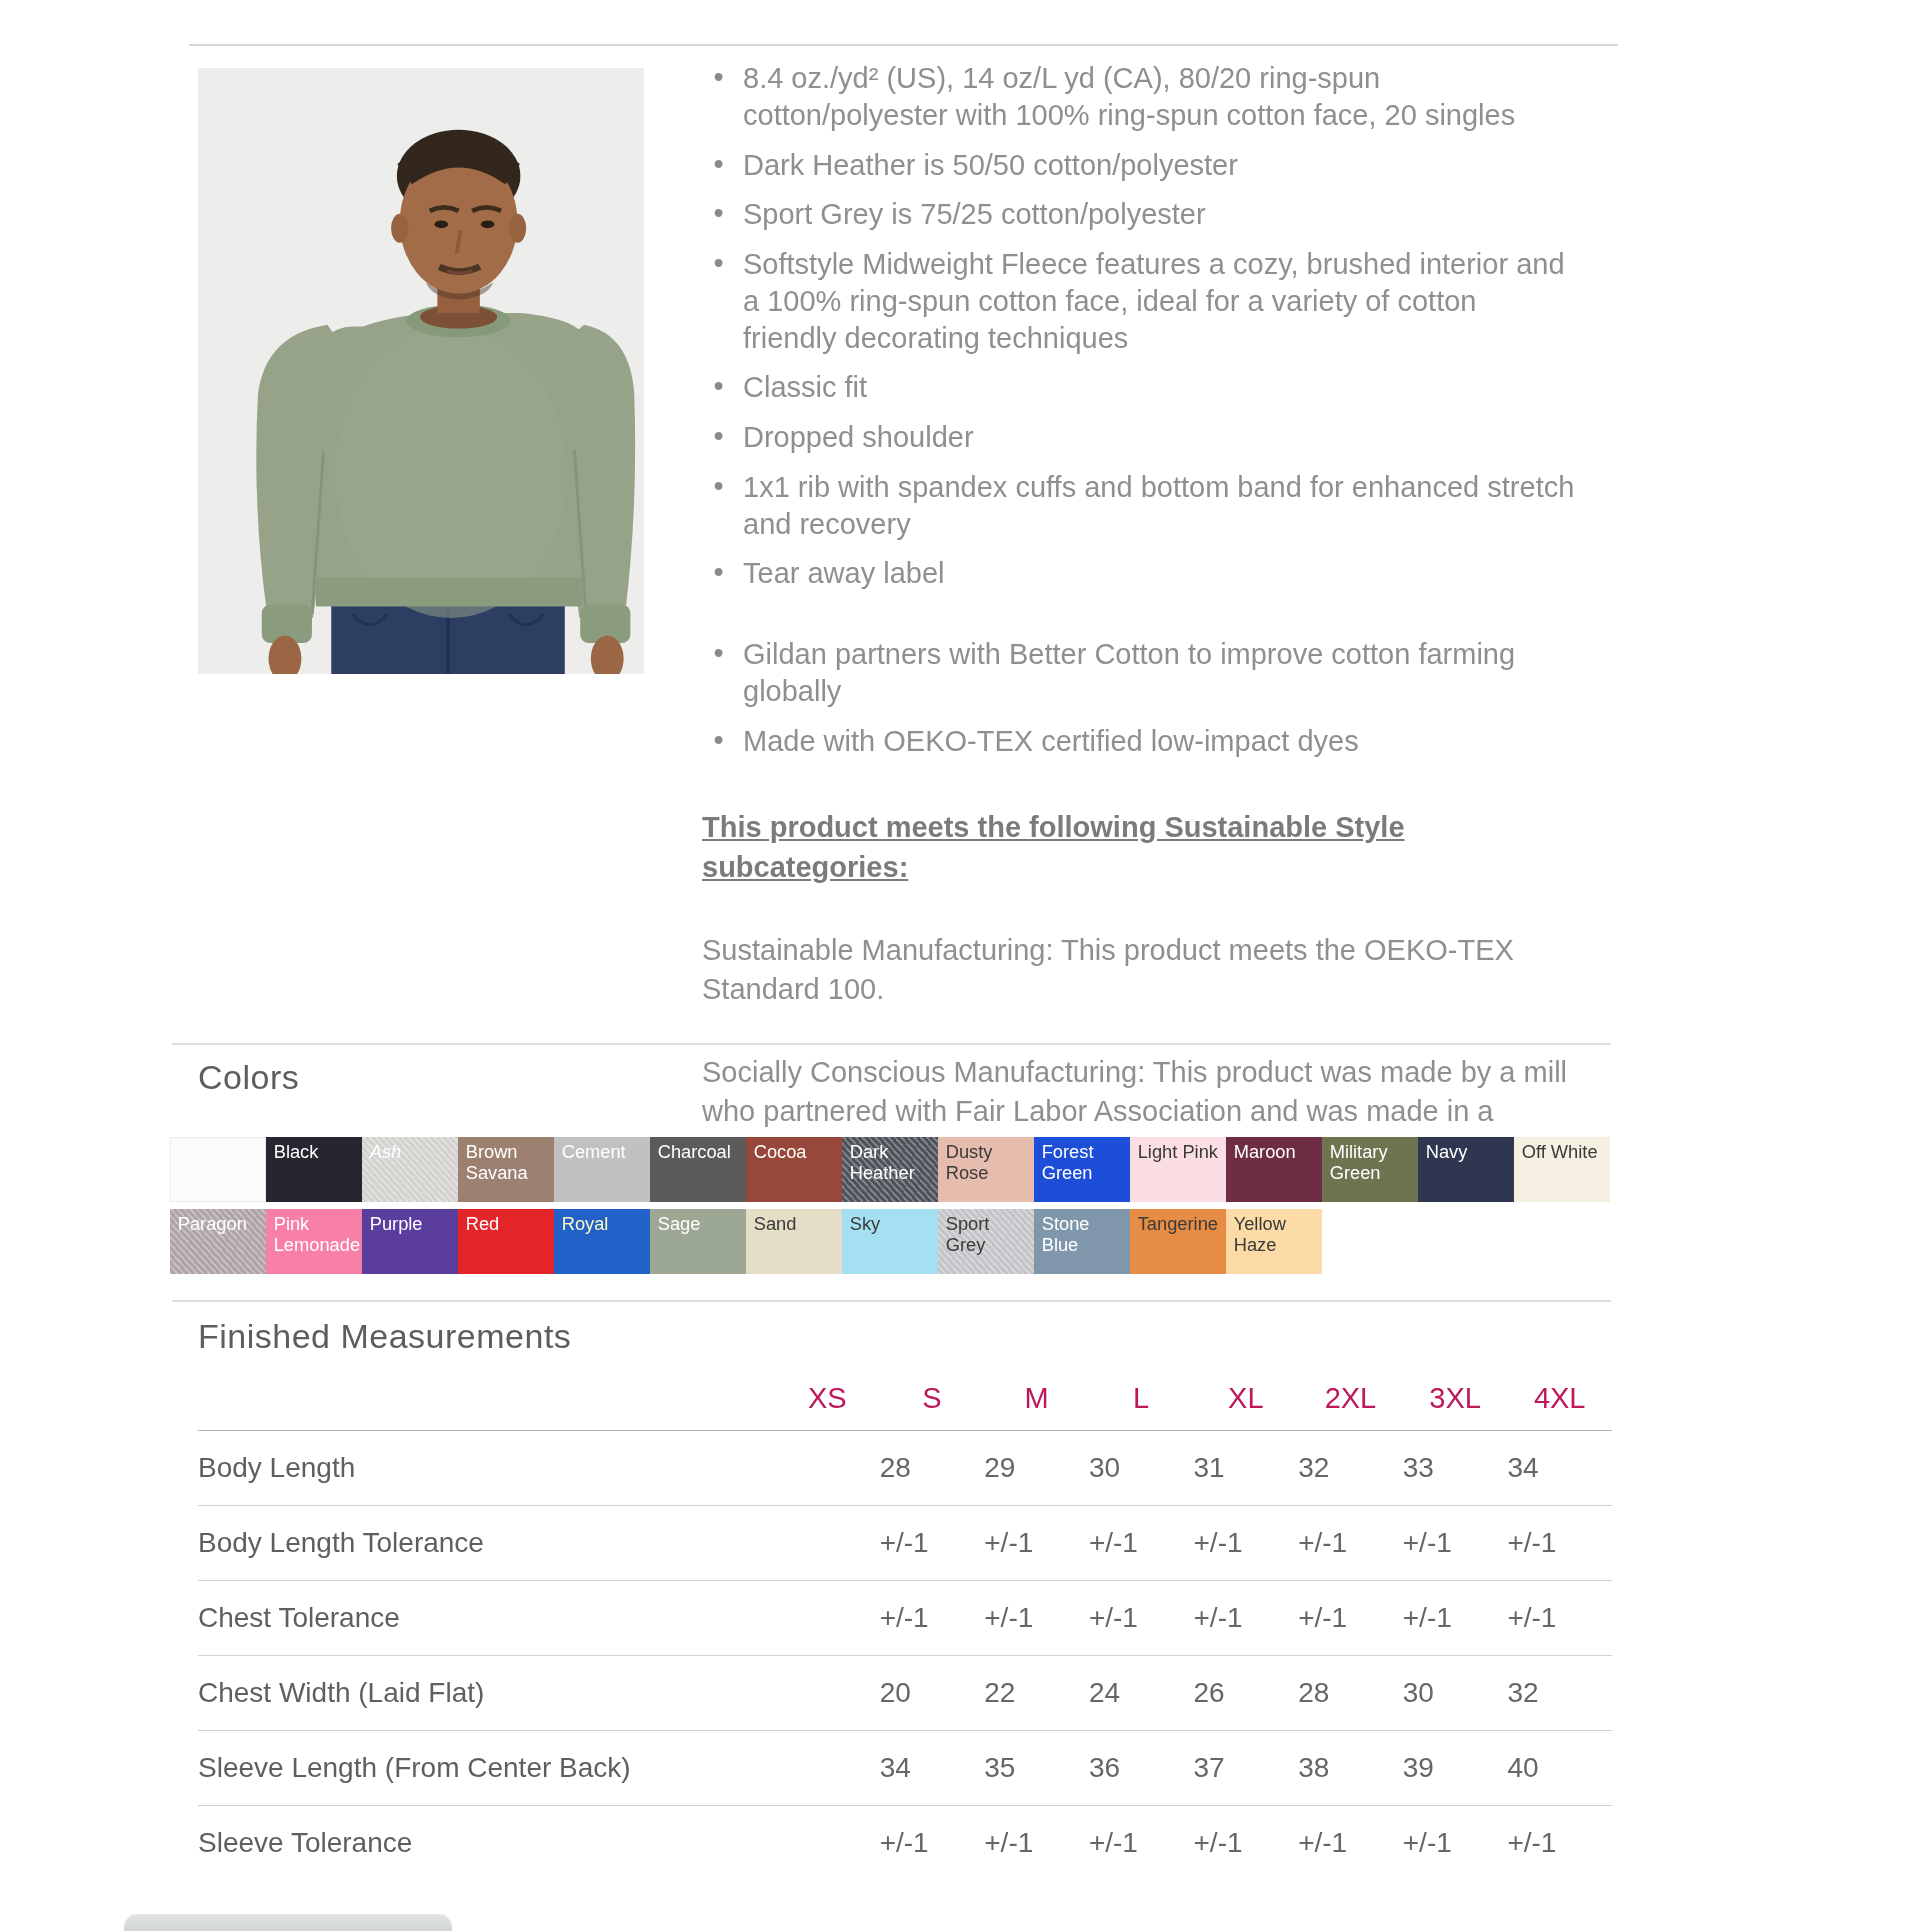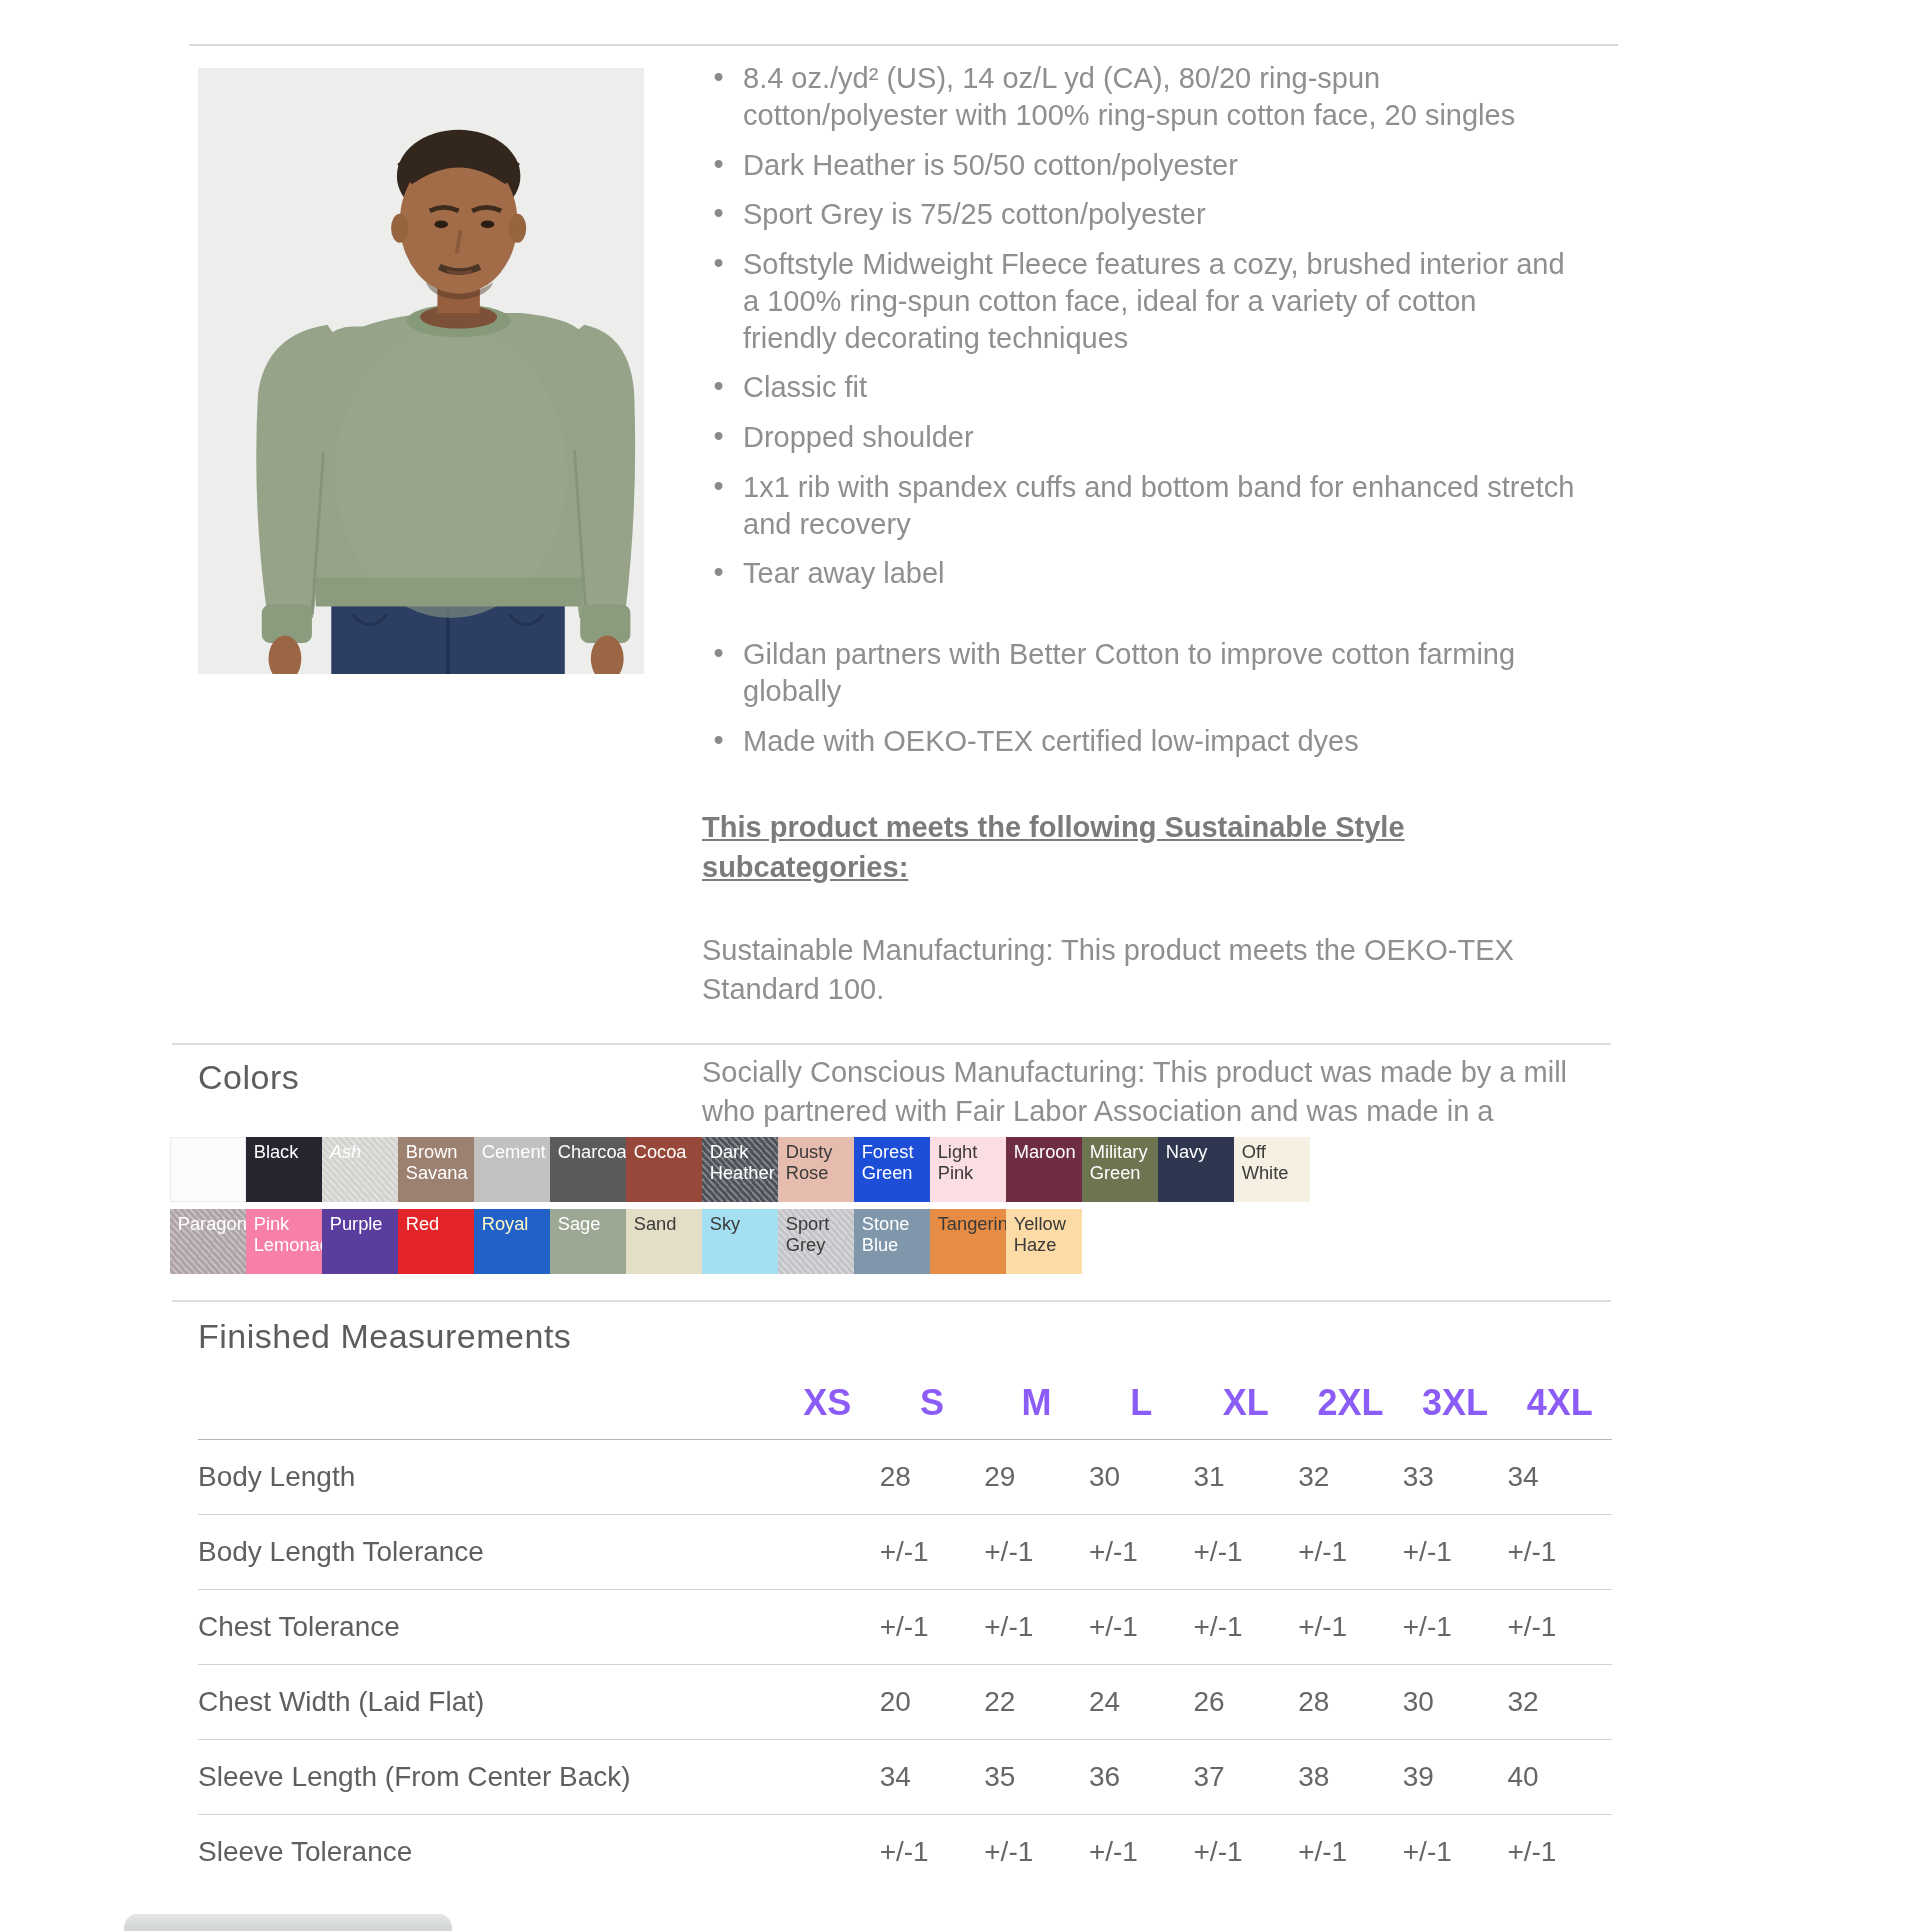--- a/index.html
+++ b/index.html
@@ -22,27 +22,27 @@
   #bullets-2{margin-top:44px;}
   .sustain-heading{margin:47px 0 0 0;font-weight:bold;text-decoration:underline;color:#7b7b7b;font-size:29px;line-height:40px;max-width:801px;}
   .para{margin:44px 0 0 0;color:#8f8f8f;font-size:29px;line-height:39px;}
 
   .section-heading{position:absolute;left:198px;margin:0;color:#5d5d5d;font-size:34px;font-weight:400;letter-spacing:0.5px;}
   #colors-heading{top:1058px;}
   #measure-heading{top:1317px;}
 
   .swatch-rows{position:absolute;left:170px;top:1137px;}
   .swatch-row{display:flex;margin-bottom:6.8px;}
-  .swatch{width:76px;height:65px;position:relative;box-sizing:border-box;flex:0 0 auto;}
+  .swatch{width:96px;height:65px;position:relative;box-sizing:border-box;flex:0 0 auto;}
   .swatch.bordered{box-shadow:inset 0 0 0 1px #ececec;}
   .swatch.heather{background-image:repeating-linear-gradient(48deg,rgba(255,255,255,0.28) 0 1.9px,rgba(0,0,0,0.02) 1.9px 4.8px);}
   .swatch-label{position:absolute;left:7.7px;top:3.9px;font-size:18.3px;line-height:21px;max-width:83px;display:block;}
 
   table.measure{position:absolute;left:198px;top:1359px;width:1414px;border-collapse:collapse;table-layout:fixed;}
-  table.measure th{font-size:36px;font-weight:bold;color:#8b5cf6;text-align:center;padding:23px 0 15.4px;}
+  table.measure th{font-size:29px;font-weight:normal;color:#be185d;text-align:center;padding:23px 0 15.4px;}
   table.measure th.label-col,table.measure td.label-col{width:577px;text-align:left;}
   table.measure tbody td{font-size:28px;color:#666666;text-align:left;padding:21px 0;}
   table.measure tbody td.label-col{color:#5f5f5f;}
   table.measure thead tr{border-bottom:1.9px solid #b5b5b5;}
   table.measure tbody tr + tr{border-top:1.9px solid #d2d2d2;}
 
   .widget-peek{position:absolute;left:124px;top:1914px;width:328px;height:27px;border-radius:13.5px;
     background:linear-gradient(#e3e6e5,#c5c9c8);}
 </style>
 </head>

